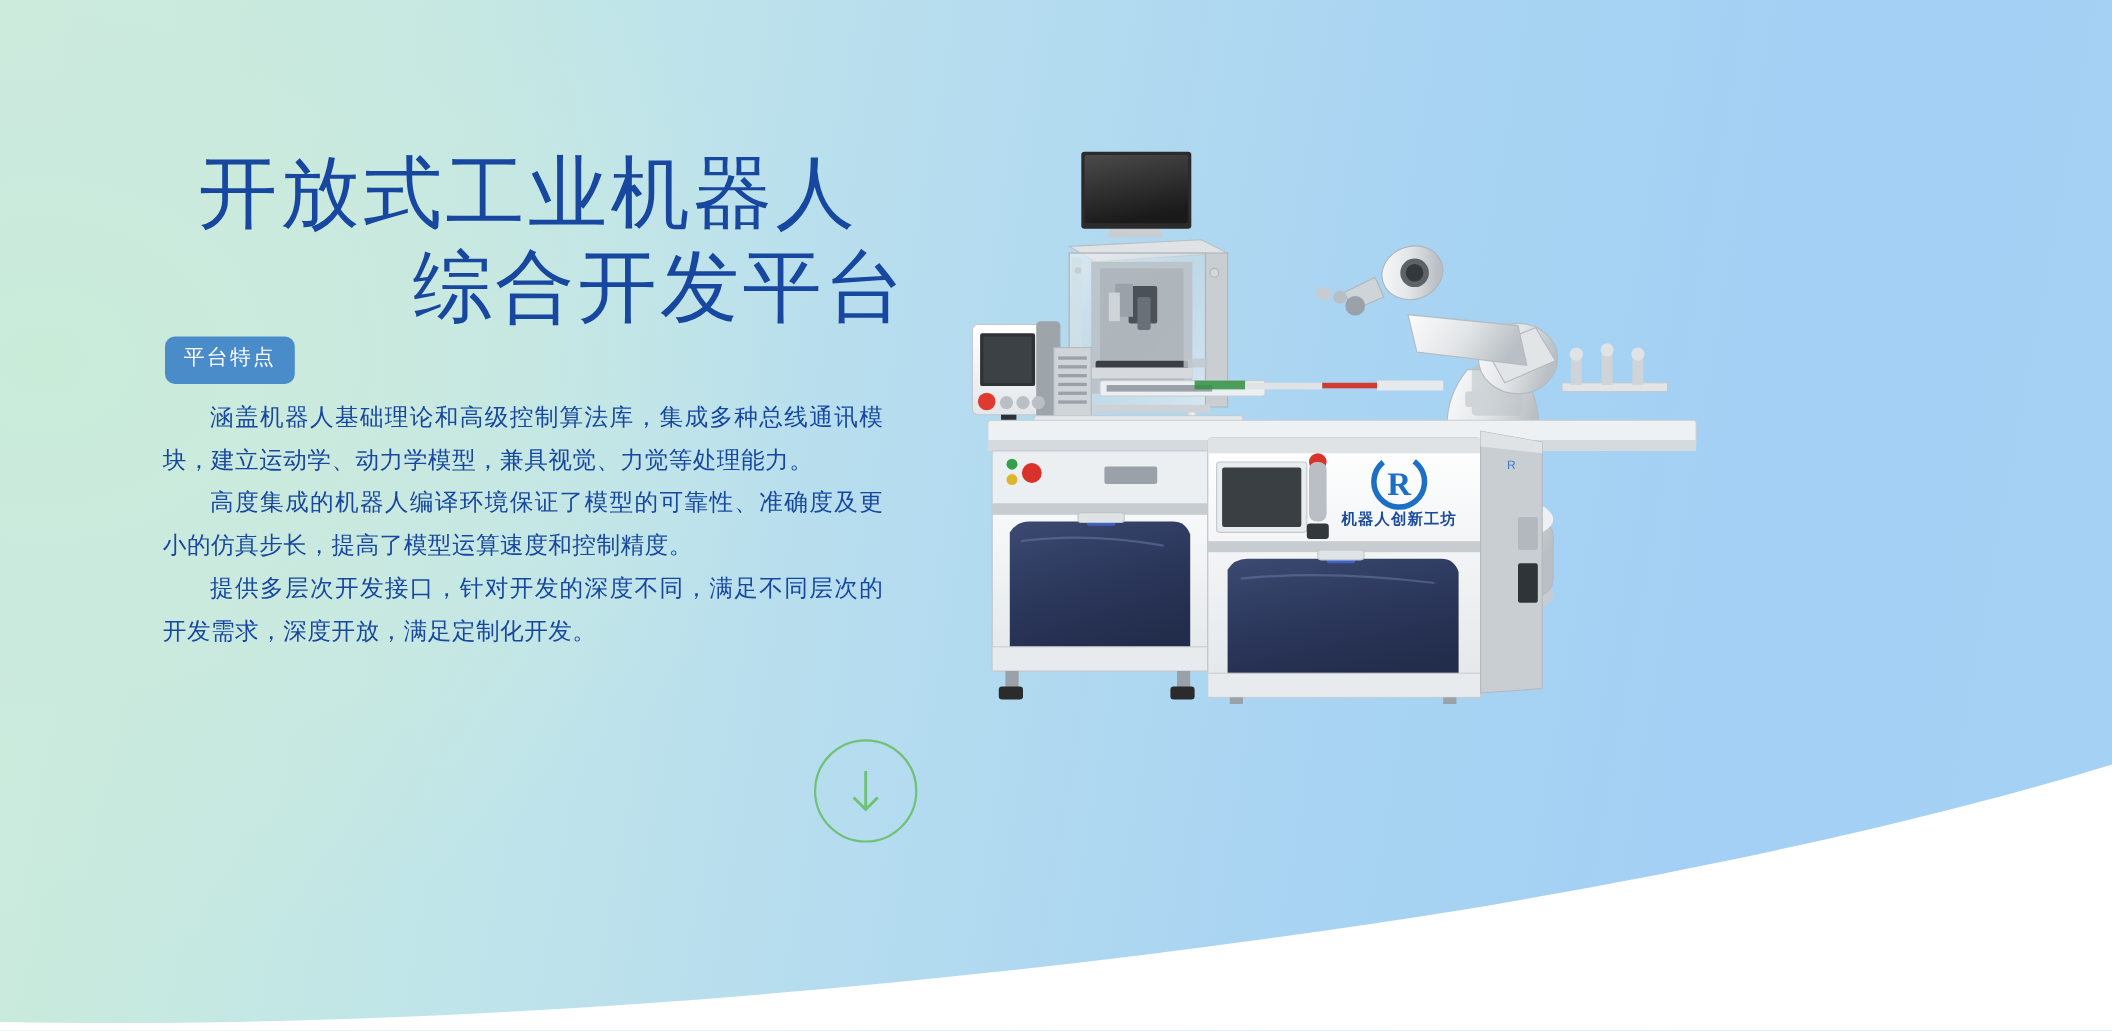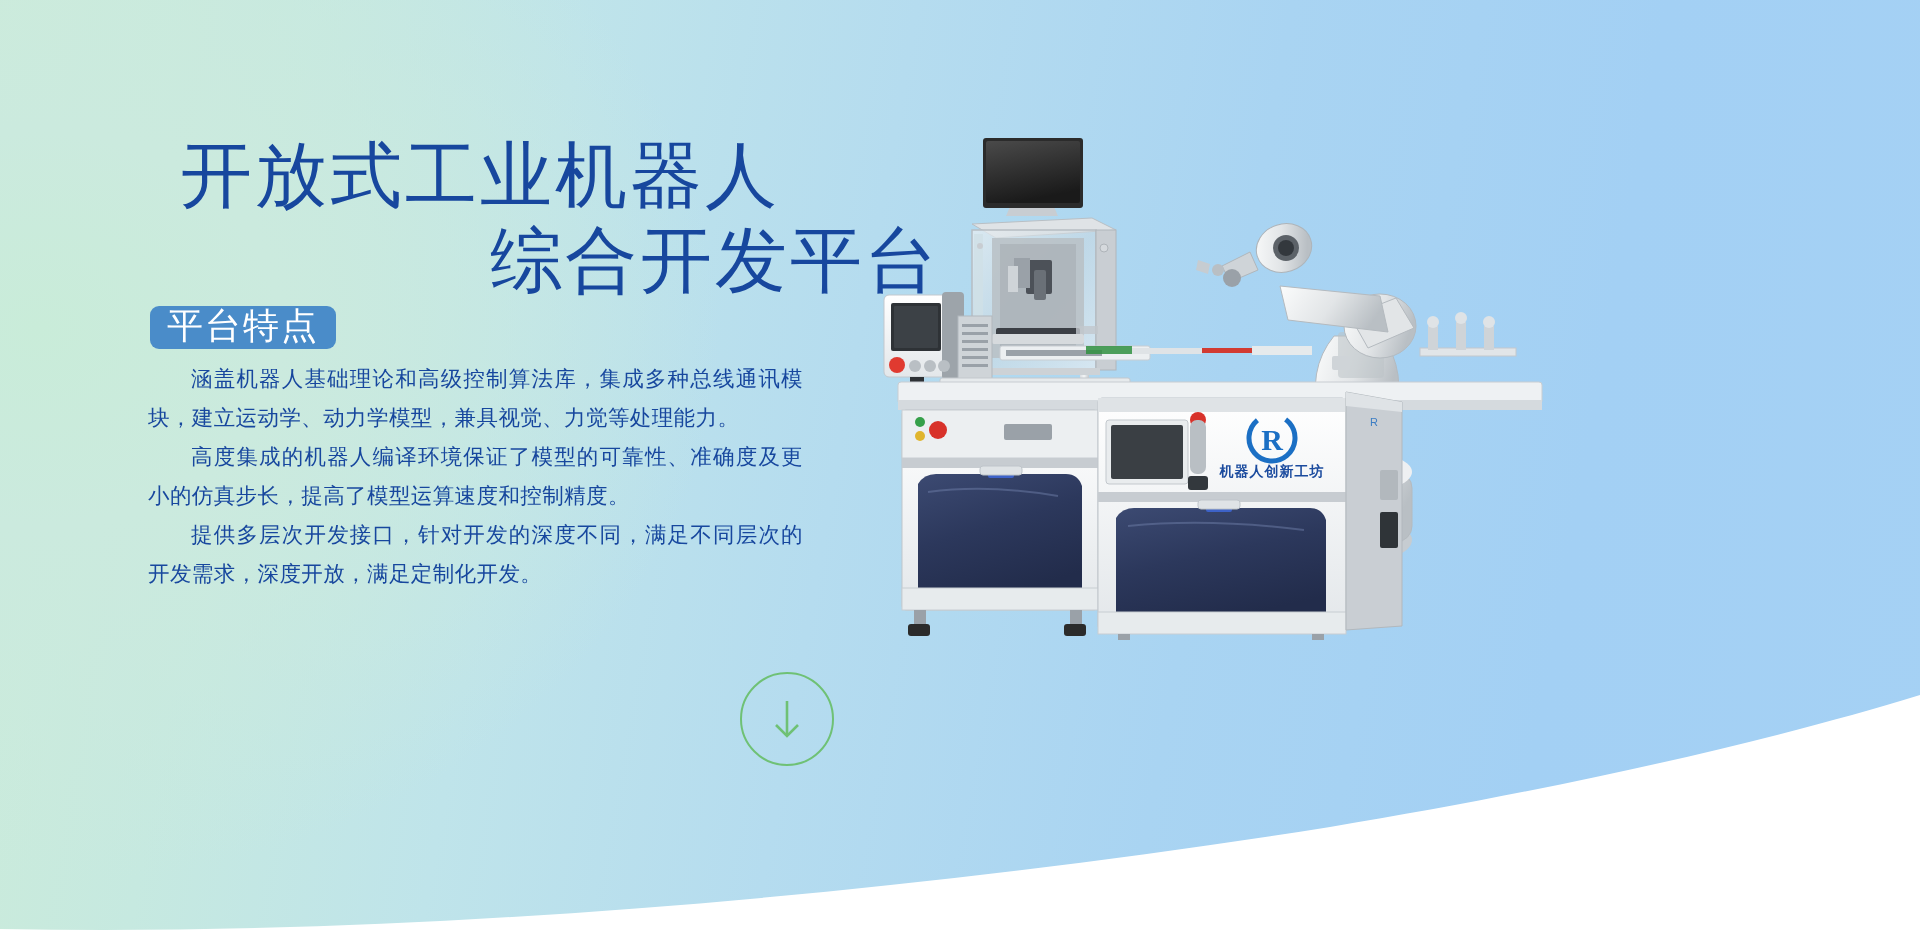--- a/index.html
+++ b/index.html
@@ -19,26 +19,26 @@
   .wave svg{display:block;width:1920px;height:300px;}
 
   
   .content{position:absolute;left:0;top:0;width:1000px;height:937px;}
   .title{
     position:absolute;left:150px;top:122px;width:790px;
     color:#17479e;font-size:72px;line-height:85px;letter-spacing:3px;
     font-family:"Liberation Serif", serif;font-weight:400;margin-top:12px;
   }
   .title .l1{display:block;text-align:left;padding-left:30px;}
-  .title .l2{display:block;text-align:right;padding-left:110px;}
+  .title .l2{display:block;text-align:center;padding-left:110px;}
 
   .badge{
     position:absolute;left:150px;top:306px;
     background:#4a8cc9;color:#ffffff;border-radius:9px;
-    font-size:36px;line-height:38px;padding:1px 17px 4px 17px;
+    font-size:19px;line-height:38px;padding:1px 17px 4px 17px;
     letter-spacing:2px;font-family:"Liberation Serif", serif;
   }
 
   .body{
     position:absolute;left:148px;top:360px;width:655px;
     color:#17479e;font-size:21.5px;line-height:39px;
     font-family:"Liberation Serif", serif;letter-spacing:0.4px;
     text-align:justify;
   }
   .body p{margin:0;text-indent:2em;}

